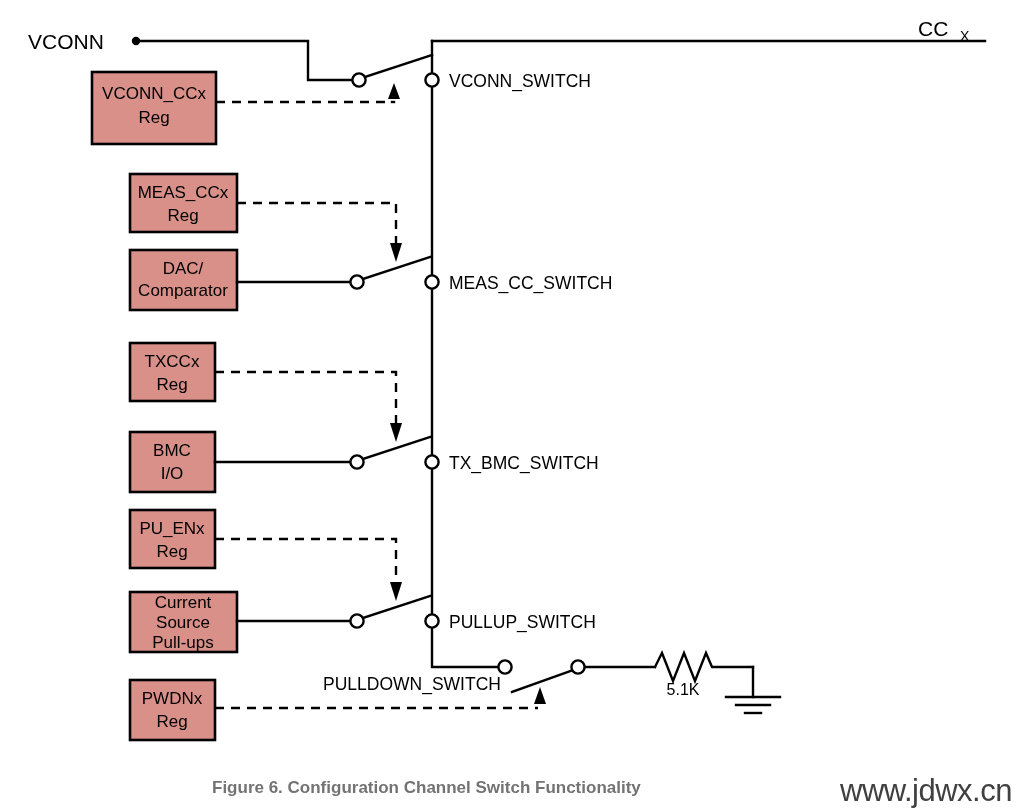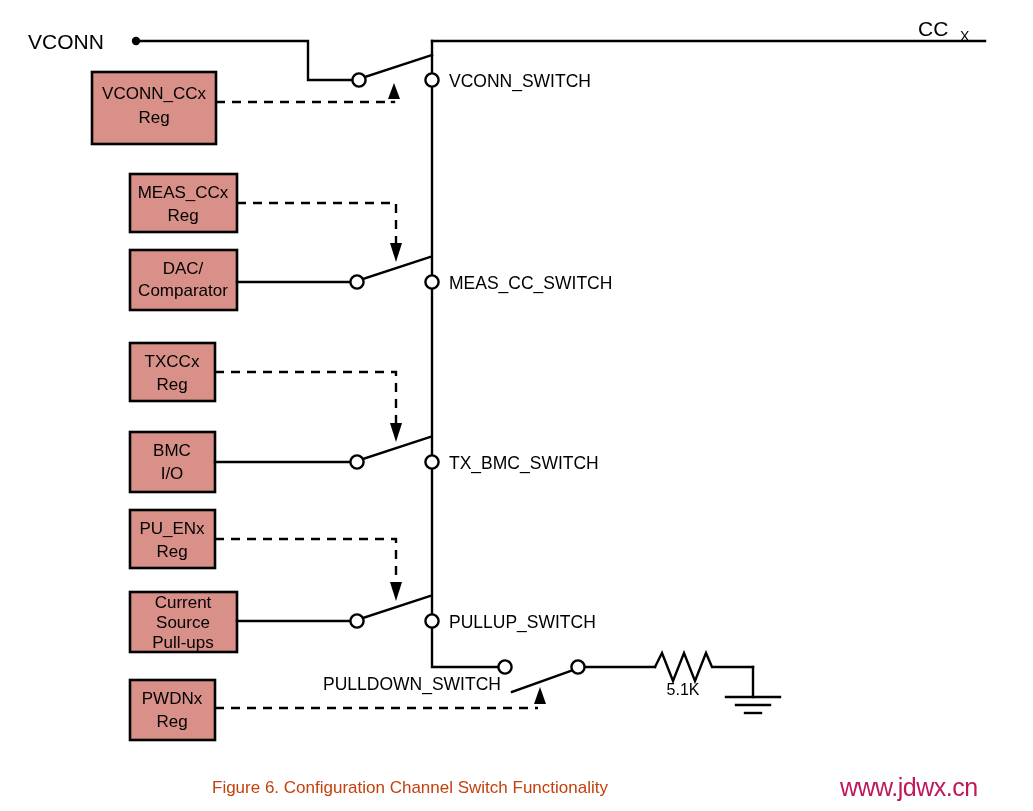--- a/index.html
+++ b/index.html
@@ -5,22 +5,22 @@
   html,body{margin:0;padding:0;background:#ffffff;}
   body{width:1033px;height:811px;font-family:"Liberation Sans",sans-serif;}
   #stage{position:relative;width:1033px;height:811px;overflow:hidden;background:#fff;}
   svg#diagram{position:absolute;left:0;top:0;width:1033px;height:811px;}
   .box-label{font-family:"Liberation Sans",sans-serif;font-size:17px;fill:#000;text-anchor:middle;}
   .net-label{font-family:"Liberation Sans",sans-serif;font-size:17.5px;fill:#000;}
   .pin-label{font-family:"Liberation Sans",sans-serif;font-size:21px;fill:#000;}
   .res-label{font-family:"Liberation Sans",sans-serif;font-size:16px;fill:#000;text-anchor:middle;}
   .cc-label{font-family:"Liberation Sans",sans-serif;font-size:21px;fill:#000;}
   .cc-sub{font-family:"Liberation Sans",sans-serif;font-size:14px;fill:#000;}
-  .caption{position:absolute;font-family:"Liberation Sans",sans-serif;font-weight:normal;font-size:17px;color:#c2410c;white-space:nowrap;text-align:center;}
-  .watermark{position:absolute;font-family:"Liberation Sans",sans-serif;font-size:25px;color:#be185d;white-space:nowrap;letter-spacing:-0.5px;}
+  .caption{position:absolute;font-family:"Liberation Sans",sans-serif;font-weight:bold;font-size:17px;color:#737373;white-space:nowrap;text-align:center;}
+  .watermark{position:absolute;font-family:"Liberation Sans",sans-serif;font-size:31px;color:#404040;white-space:nowrap;letter-spacing:-0.5px;}
   .wire{stroke:#000;stroke-width:2.4;fill:none;stroke-linecap:square;}
   .dash{stroke:#000;stroke-width:2.4;fill:none;stroke-dasharray:9 7;stroke-linecap:butt;}
   .node{fill:#ffffff;stroke:#000;stroke-width:2.4;}
   .dot{fill:#000;}
   .blk{fill:#D99089;stroke:#000;stroke-width:2.6;}
 </style>
 </head>
 <body>
 
 <div id="stage">

